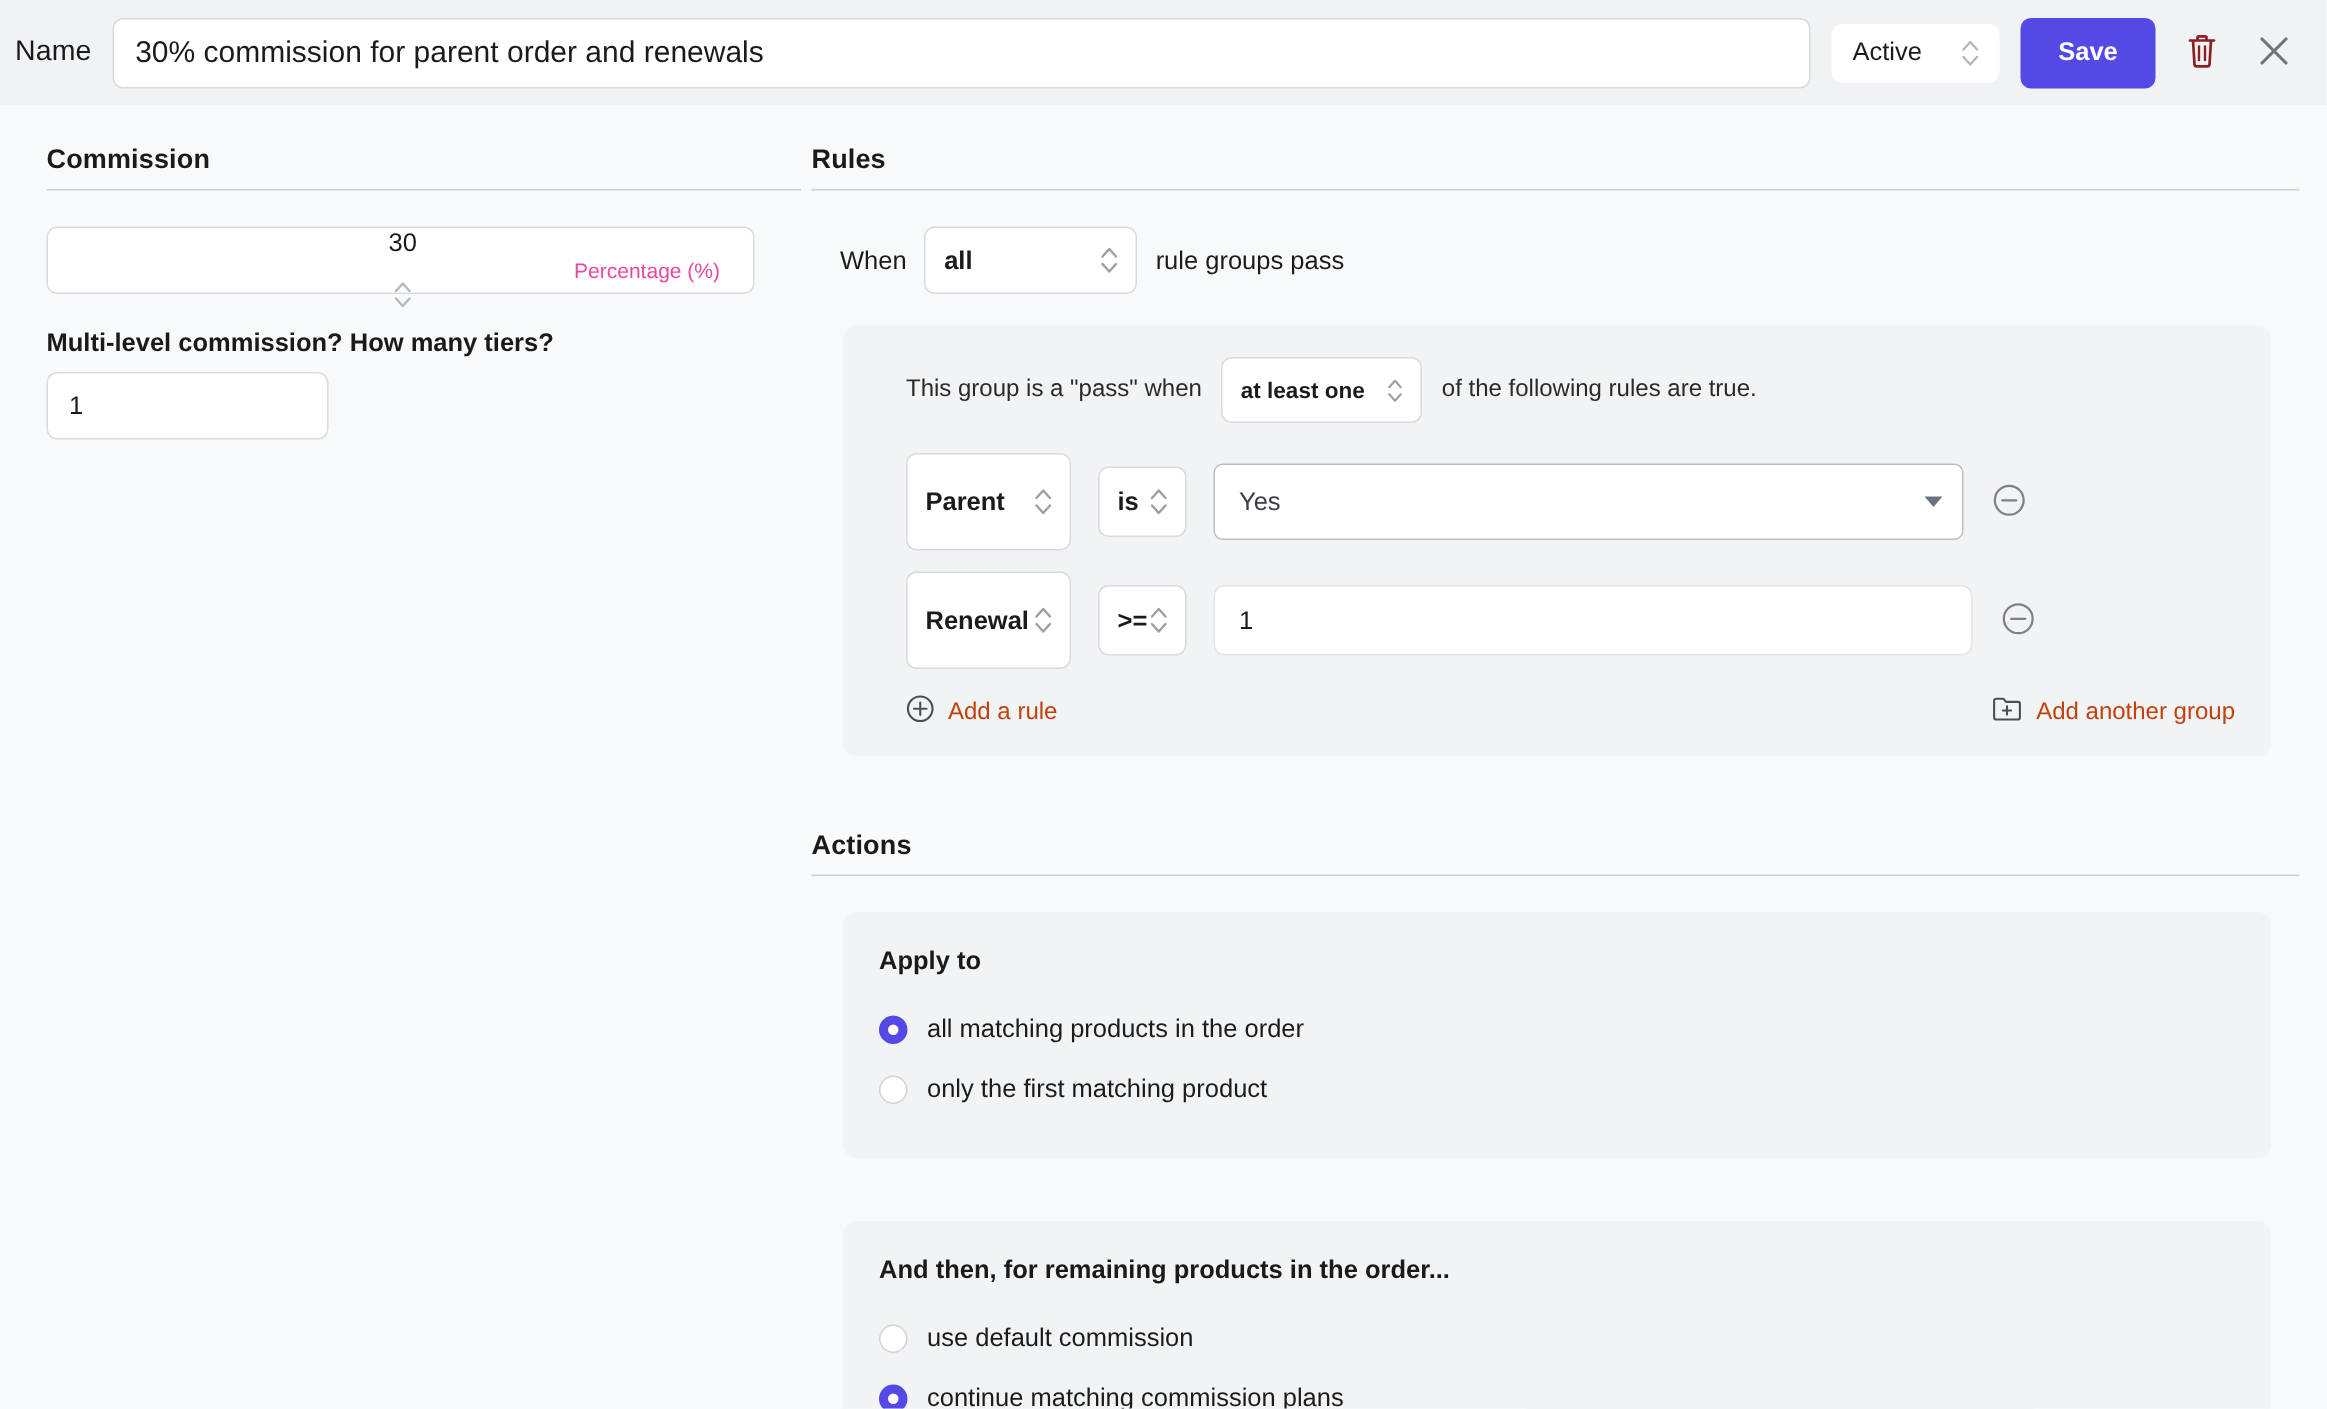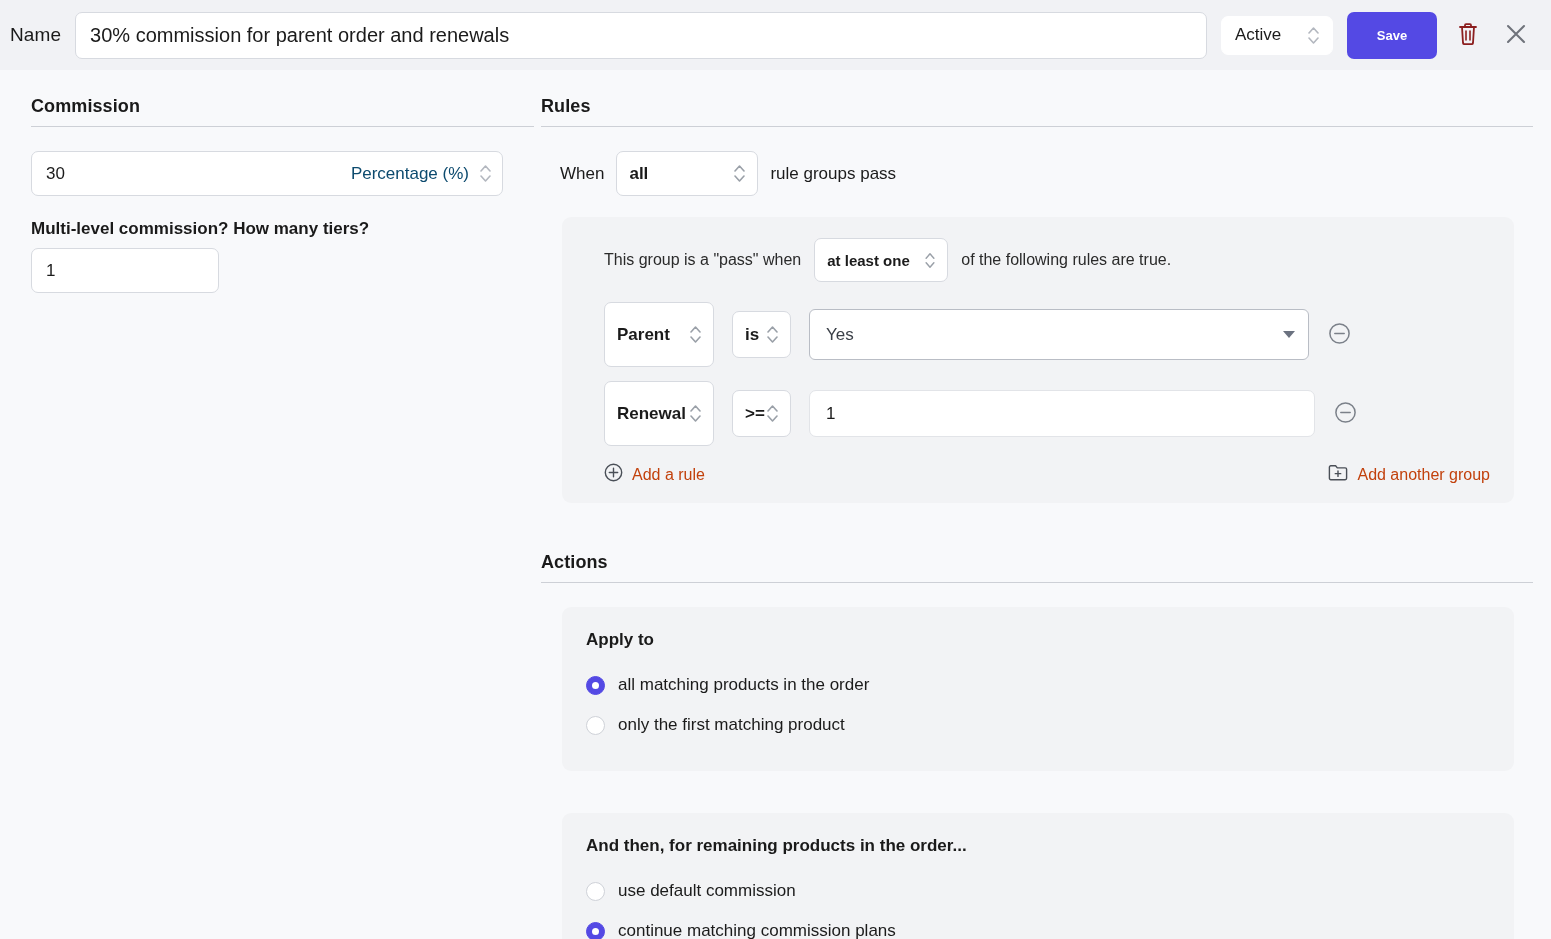--- a/index.html
+++ b/index.html
@@ -55,21 +55,21 @@
     font-size: 17px;
     color: #1b1b1b;
   }
   .save-btn {
     width: 90px;
     height: 47px;
     background: #5449e4;
     border: none;
     border-radius: 7px;
     color: #ffffff;
-    font-size: 13px;
+    font-size: 17px;
     font-weight: bold;
     font-family: "Liberation Sans", sans-serif;
     cursor: pointer;
     display: flex;
     align-items: center;
     justify-content: center;
   }
   .icon-btn {
     width: 34px; height: 34px;
     display: flex; align-items: center; justify-content: center;
@@ -103,26 +103,27 @@
   
   .comm-field {
     height: 45px;
     background: #ffffff;
     border: 1px solid #d7dae0;
     border-radius: 7px;
     display: flex;
     align-items: center;
     padding: 0 11px 0 14px;
     width: 472px;
+    flex-direction: column;
   }
   .comm-value { font-size: 17px; color: #1b1b1b; }
   .comm-unit {
     margin-left: auto;
-    font-size: 17px;
-    color: #0c4a6e;
+    font-size: 14px;
+    color: #ec4899;
     padding-right: 11px;
   }
   .tier-label {
     font-size: 17px;
     font-weight: bold;
     color: #1a1a1a;
     margin: 23px 0 9px 0;
   }
   .tier-input {
     width: 188px;

